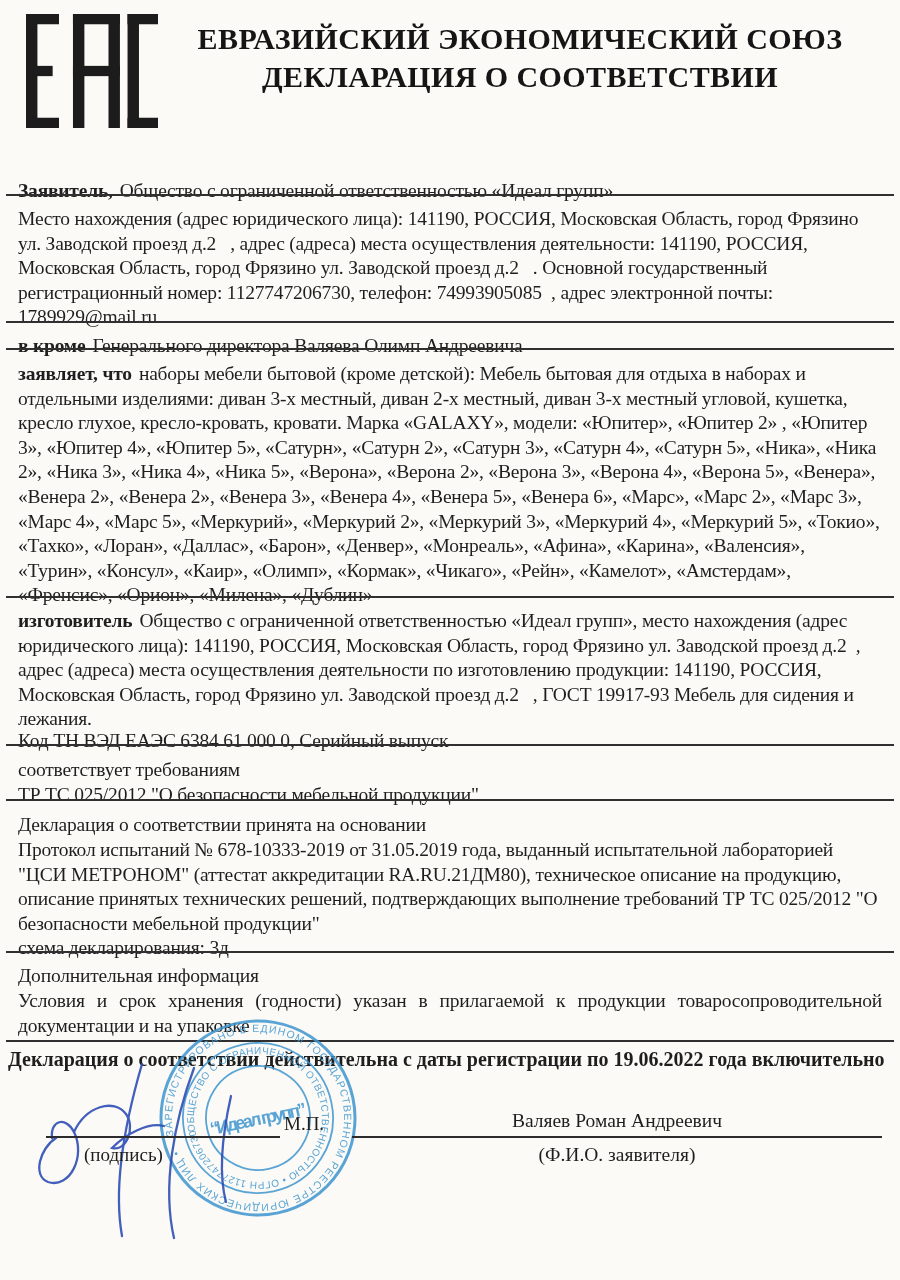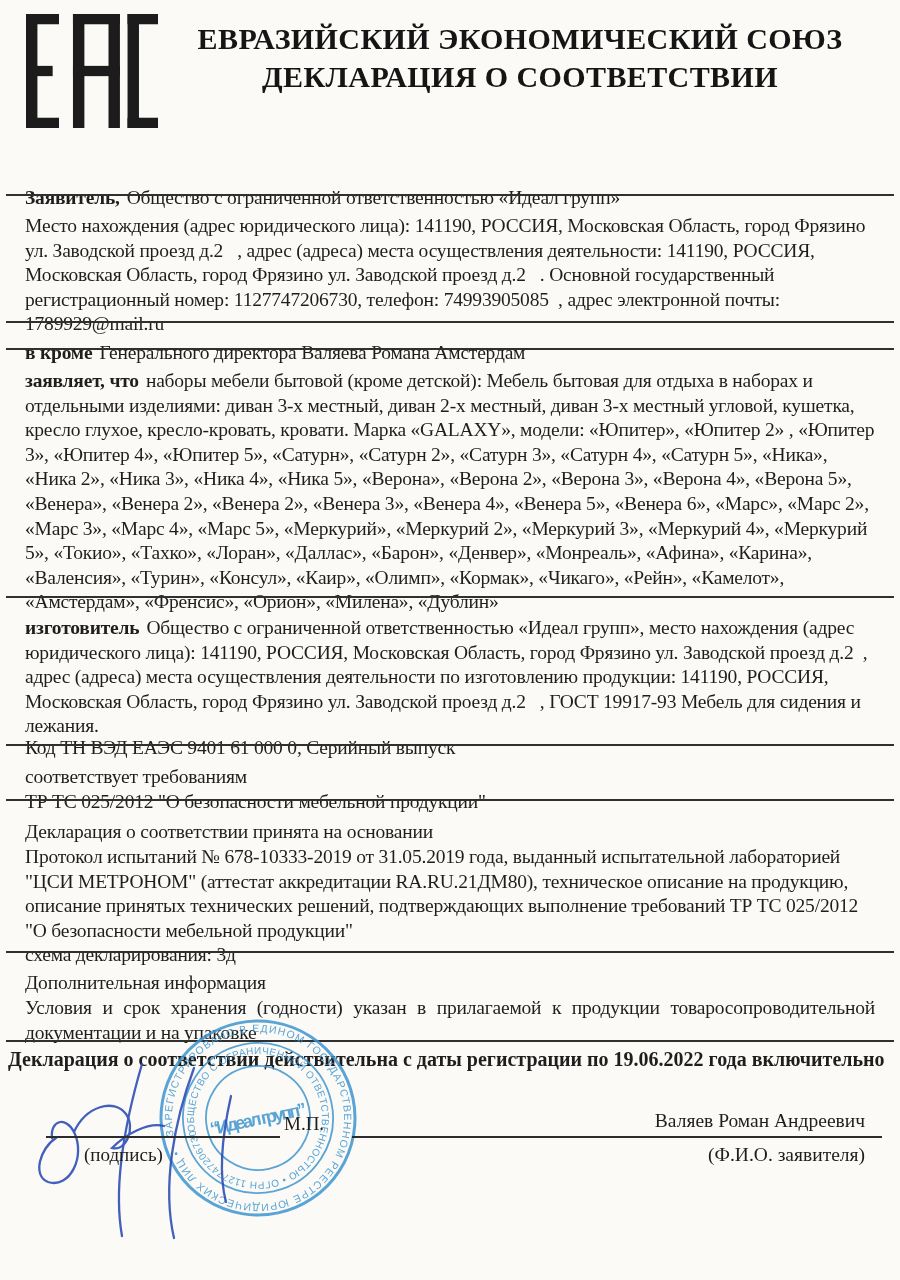--- a/index.html
+++ b/index.html
@@ -4,35 +4,35 @@
 <style>
   * { box-sizing: border-box; }
   html, body { margin: 0; padding: 0; }
   body { background: #9a9a9a; font-family: "Liberation Serif", serif; }
   .page {
     position: relative; width: 900px; height: 1280px;
     background: #fbfaf6; color: #1e1e1e; overflow: hidden;
     font-family: "Liberation Serif", serif;
   }
   .sec { position: absolute; left: 8px; width: 884px; }
-  p.body { margin: 17px; font-size: 19.5px; line-height: 24.6px; letter-spacing: -0.2px; }
+  p.body { margin: 10px; font-size: 19.5px; line-height: 24.6px; letter-spacing: -0.2px; }
   b.lbl { margin-right: 7px; }
   .just { text-align: justify; }
   .tight { letter-spacing: -0.35px; }
   .heading { font-weight: normal; }
   .hline { position: absolute; left: 6px; width: 888px; height: 2px; background: #303030; }
   .title {
     position: absolute; left: 168px; top: 20px; width: 704px; text-align: center;
     font-weight: bold; font-size: 30px; line-height: 38px; letter-spacing: 0.4px; color: #151515;
   }
   .footrow { font-weight: bold; font-size: 20px; letter-spacing: -0.2px; line-height: 25px; }
   .validity { font-weight: bold; font-size: 20px; line-height: 26px; text-align: justify; }
   .sigline { position: absolute; height: 2px; background: #2c2c2c; top: 1136px; }
   .cap { position: absolute; font-size: 19px; }
-  .fio-area { position: absolute; left: 335px; width: 530px; text-align: right; font-size: 19.5px; }
+  .fio-area { position: absolute; left: 352px; width: 530px; text-align: center; font-size: 19.5px; }
   .stamp-text { fill: #3f96d0; font-family: "Liberation Sans", sans-serif; }
   .stamp { position: absolute; left: 154px; top: 1014px; opacity: 0.85; }
   .signature { position: absolute; left: 26px; top: 1060px; opacity: 0.9; }
   .eac { position: absolute; left: 26px; top: 14px; }
 </style>
 </head>
 <body>
 
 <div class="page">
 
@@ -61,34 +61,34 @@
     <p class="body"><b class="lbl">Заявитель,</b><span>Общество с ограниченной ответственностью «Идеал групп»</span></p>
   </div>
   <div class="hline" style="top:194px"></div>
 
   <div class="sec" style="top:197px">
     <p class="body">Место нахождения (адрес юридического лица): 141190, РОССИЯ, Московская Область, город Фрязино ул. Заводской проезд д.2&nbsp;&nbsp; , адрес (адреса) места осуществления деятельности: 141190, РОССИЯ, Московская Область, город Фрязино ул. Заводской проезд д.2&nbsp;&nbsp; . Основной государственный регистрационный номер: 1127747206730, телефон: 74993905085&nbsp; , адрес электронной почты: 1789929@mail.ru</p>
   </div>
   <div class="hline" style="top:321px"></div>
 
   <div class="sec" style="top:324px">
-    <p class="body"><b class="lbl">в кроме</b><span>Генерального директора Валяева Романа Амстердам</span></p>
+    <p class="body"><b class="lbl">в кроме</b><span>Генерального директора Валяева Олимп Андреевича</span></p>
   </div>
   <div class="hline" style="top:348px"></div>
 
   <div class="sec" style="top:352px">
     <p class="body tight"><b class="lbl">заявляет, что</b><span>наборы мебели бытовой (кроме детской): Мебель бытовая для отдыха в наборах и отдельными изделиями: диван 3-х местный, диван 2-х местный, диван 3-х местный угловой, кушетка, кресло глухое, кресло-кровать, кровати. Марка «GALAXY», модели: «Юпитер», «Юпитер 2»&nbsp;, «Юпитер 3», «Юпитер 4», «Юпитер 5», «Сатурн», «Сатурн 2», «Сатурн 3», «Сатурн 4», «Сатурн 5», «Ника», «Ника 2», «Ника 3», «Ника 4», «Ника 5», «Верона», «Верона 2», «Верона 3», «Верона 4», «Верона 5», «Венера», «Венера 2», «Венера 2», «Венера 3», «Венера 4», «Венера 5», «Венера 6», «Марс», «Марс 2», «Марс 3», «Марс 4», «Марс 5», «Меркурий», «Меркурий 2», «Меркурий 3», «Меркурий 4», «Меркурий 5», «Токио», «Тахко», «Лоран», «Даллас», «Барон», «Денвер», «Монреаль», «Афина», «Карина», «Валенсия», «Турин», «Консул», «Каир», «Олимп», «Кормак», «Чикаго», «Рейн», «Камелот», «Амстердам», «Френсис», «Орион», «Милена», «Дублин»</span></p>
   </div>
   <div class="hline" style="top:596px"></div>
 
   <div class="sec" style="top:599px">
     <p class="body"><b class="lbl">изготовитель</b><span>Общество с ограниченной ответственностью «Идеал групп», место нахождения (адрес юридического лица): 141190, РОССИЯ, Московская Область, город Фрязино ул. Заводской проезд д.2&nbsp; , адрес (адреса) места осуществления деятельности по изготовлению продукции: 141190, РОССИЯ, Московская Область, город Фрязино ул. Заводской проезд д.2&nbsp;&nbsp; , ГОСТ 19917-93 Мебель для сидения и лежания.</span></p>
   </div>
   <div class="sec" style="top:719px">
-    <p class="body">Код ТН ВЭД ЕАЭС 9401 61 000 0, Серийный выпуск</p>
+    <p class="body">Код ТН ВЭД ЕАЭС 6384 61 000 0, Серийный выпуск</p>
   </div>
   <div class="hline" style="top:744px"></div>
 
   <div class="sec" style="top:748px">
     <p class="body heading">соответствует требованиям</p>
   </div>
   <div class="sec" style="top:773px">
     <p class="body">ТР ТС 025/2012 "О безопасности мебельной продукции"</p>
   </div>
   <div class="hline" style="top:799px"></div>

